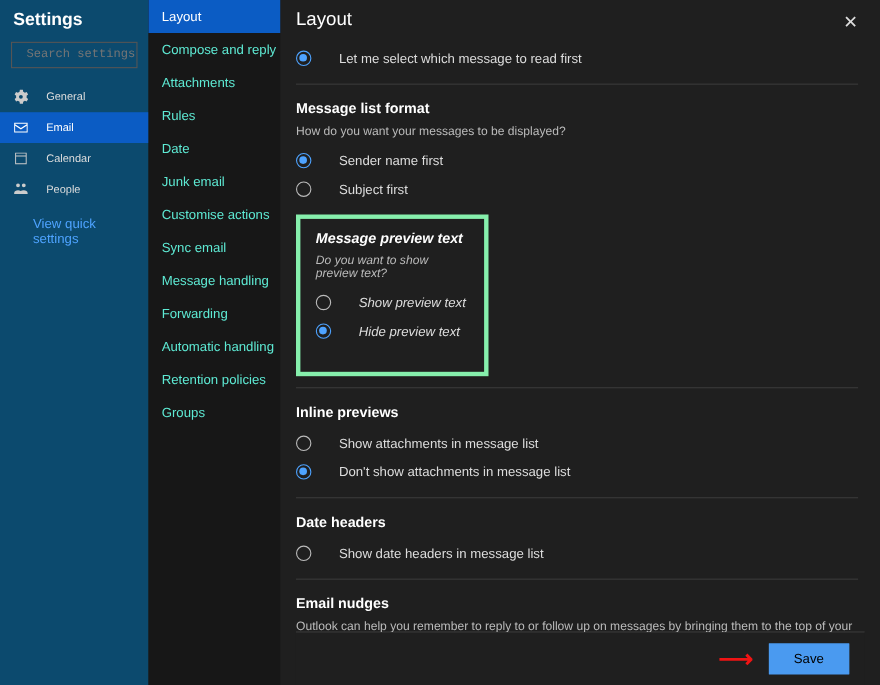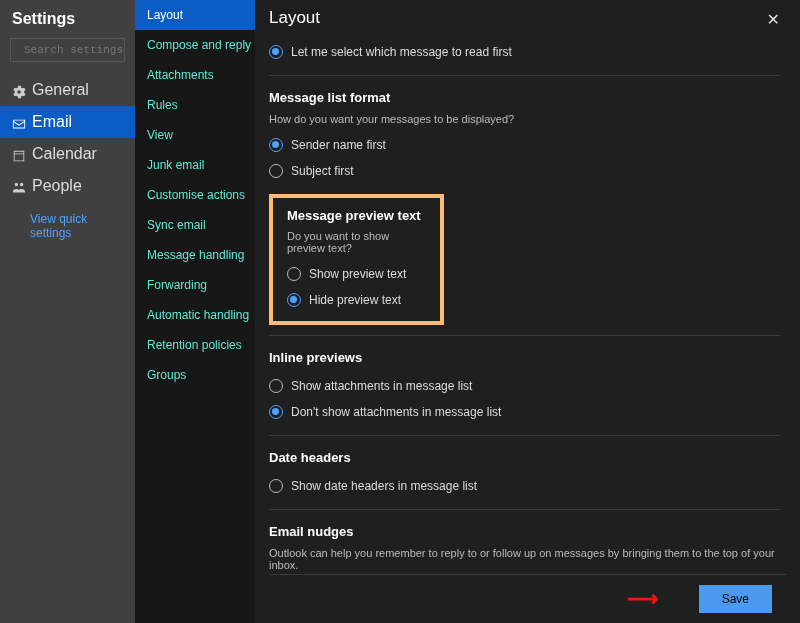--- a/index.html
+++ b/index.html
@@ -1,58 +1,58 @@
 <!DOCTYPE html>
 <html><head>
   <meta charset="utf-8">
   <style>
     * { margin: 0; padding: 0; box-sizing: border-box; font-family: "Segoe UI", Arial, sans-serif; }
     body { width: 800px; height: 623px; background: #1f1f1f; color: #ddd; display: flex; overflow: hidden; font-size: 12px; }
 
     
-    .left-sidebar { width: 135px; background: #404040; padding: 8px 0; }
+    .left-sidebar { width: 135px; background: #0c4a6e; padding: 8px 0; }
     .settings-title { color: #fff; font-size: 16px; font-weight: 600; padding: 2px 12px 10px; }
     .search-box { margin: 0 10px 12px; border: 1px solid #555; display: flex; align-items: center; padding: 5px 7px; gap: 6px; }
     .search-box input { background: transparent; border: none; color: #ccc; font-size: 11px; outline: none; flex: 1; font-family: Liberation Mono, monospace; }
     .search-box svg { width: 12px; height: 12px; fill: #ccc; }
-    .nav-item { display: flex; align-items: flex-end; gap: 6px; padding: 7px 12px; cursor: pointer; color: #ddd; font-size: 16px; }
+    .nav-item { display: flex; align-items: center; gap: 16px; padding: 7px 12px; cursor: pointer; color: #ddd; font-size: 10px; }
     .nav-item.active { background: #0b5cc4; color: #fff; }
     .nav-item svg { width: 14px; height: 14px; fill: #ccc; }
     .nav-item.active svg { fill: #fff; }
     .quick-settings { color: #4ea3ff; padding: 10px 12px 10px 30px; cursor: pointer; font-size: 12px; }
 
     
     .mid-sidebar { width: 120px; background: #171717; padding-top: 0; }
     .mid-item { padding: 8px 12px; cursor: pointer; color: #5eead4; font-size: 12px; white-space: nowrap; overflow: hidden; }
     .mid-item.active { background: #0b5cc4; color: #fff; }
 
     
     .main { flex: 1; background: #1f1f1f; padding: 8px 14px 0; position: relative; display: flex; flex-direction: column; overflow: hidden; }
     .main-header { display: flex; justify-content: space-between; align-items: flex-start; margin-bottom: 8px; }
     .main-title { color: #fff; font-size: 17px; font-weight: 400; }
     .close-btn { color: #ddd; font-size: 16px; cursor: pointer; padding: 2px 6px; }
     .content { flex: 1; overflow-y: auto; padding-right: 6px; }
     .content::-webkit-scrollbar { width: 0; }
 
-    .radio-row { display: flex; align-items: center; gap: 8px; padding: 6px 0; color: #ddd; cursor: pointer; font-size: 12px; }
+    .radio-row { display: flex; align-items: center; gap: 25px; padding: 6px 0; color: #ddd; cursor: pointer; font-size: 12px; }
     .radio { width: 14px; height: 14px; border: 1.5px solid #bbb; border-radius: 50%; position: relative; flex-shrink: 0; }
     .radio.checked { border-color: #4ea3ff; }
     .radio.checked::after { content: ""; position: absolute; top: 2px; left: 2px; width: 7px; height: 7px; background: #4ea3ff; border-radius: 50%; }
 
     .section { border-top: 1px solid #3a3a3a; margin-top: 10px; padding-top: 14px; }
     .section-title { color: #fff; font-size: 13px; font-weight: 600; margin-bottom: 8px; }
     .section-sub { color: #bbb; font-size: 11px; margin-bottom: 7px; }
 
-    .highlight-box { border: 4px solid #fdba74; padding: 10px 14px 8px; margin-top: 10px; width: 175px; }
+    .highlight-box { border: 4px solid #86efac; padding: 10px 14px 24px; margin-top: 10px; width: 175px; font-style: italic; }
     .highlight-box .section-title { margin-bottom: 7px; }
 
     
     .footer { border-top: 1px solid #3a3a3a; padding: 10px 14px; display: flex; justify-content: flex-end; gap: 12px; align-items: center; background: #1f1f1f; }
     .arrow { color: #ef1414; font-size: 22px; font-weight: bold; margin-right: 4px; letter-spacing: -2px; }
-    .btn { padding: 6px 22px; font-size: 12px; cursor: pointer; border: 1px solid #666; background: #2c2c2c; color: #ddd; margin-left: 26px; }
+    .btn { padding: 6px 22px; font-size: 12px; cursor: pointer; border: 1px solid #666; background: #2c2c2c; color: #ddd; }
     .btn.primary { background: #4a9af0; border-color: #4a9af0; color: #000; }
   </style>
 </head>
 <body>
 
 <div class="left-sidebar">
   <div class="settings-title">Settings</div>
   <div class="search-box">
     <svg viewBox="0 0 16 16">
         <path d="M11.7 10.3a6 6 0 1 0-1.4 1.4l3 3 1.4-1.4-3-3zM6 10a4 4 0 1 1 0-8 4 4 0 0 1 0 8z"></path>
@@ -84,21 +84,21 @@
     <span>People</span>
   </div>
   <div class="quick-settings">View quick settings</div>
 </div>
 
 <div class="mid-sidebar">
   <div class="mid-item active">Layout</div>
   <div class="mid-item">Compose and reply</div>
   <div class="mid-item">Attachments</div>
   <div class="mid-item">Rules</div>
-  <div class="mid-item">View</div>
+  <div class="mid-item">Date</div>
   <div class="mid-item">Junk email</div>
   <div class="mid-item">Customise actions</div>
   <div class="mid-item">Sync email</div>
   <div class="mid-item">Message handling</div>
   <div class="mid-item">Forwarding</div>
   <div class="mid-item">Automatic handling</div>
   <div class="mid-item">Retention policies</div>
   <div class="mid-item">Groups</div>
 </div>
 

